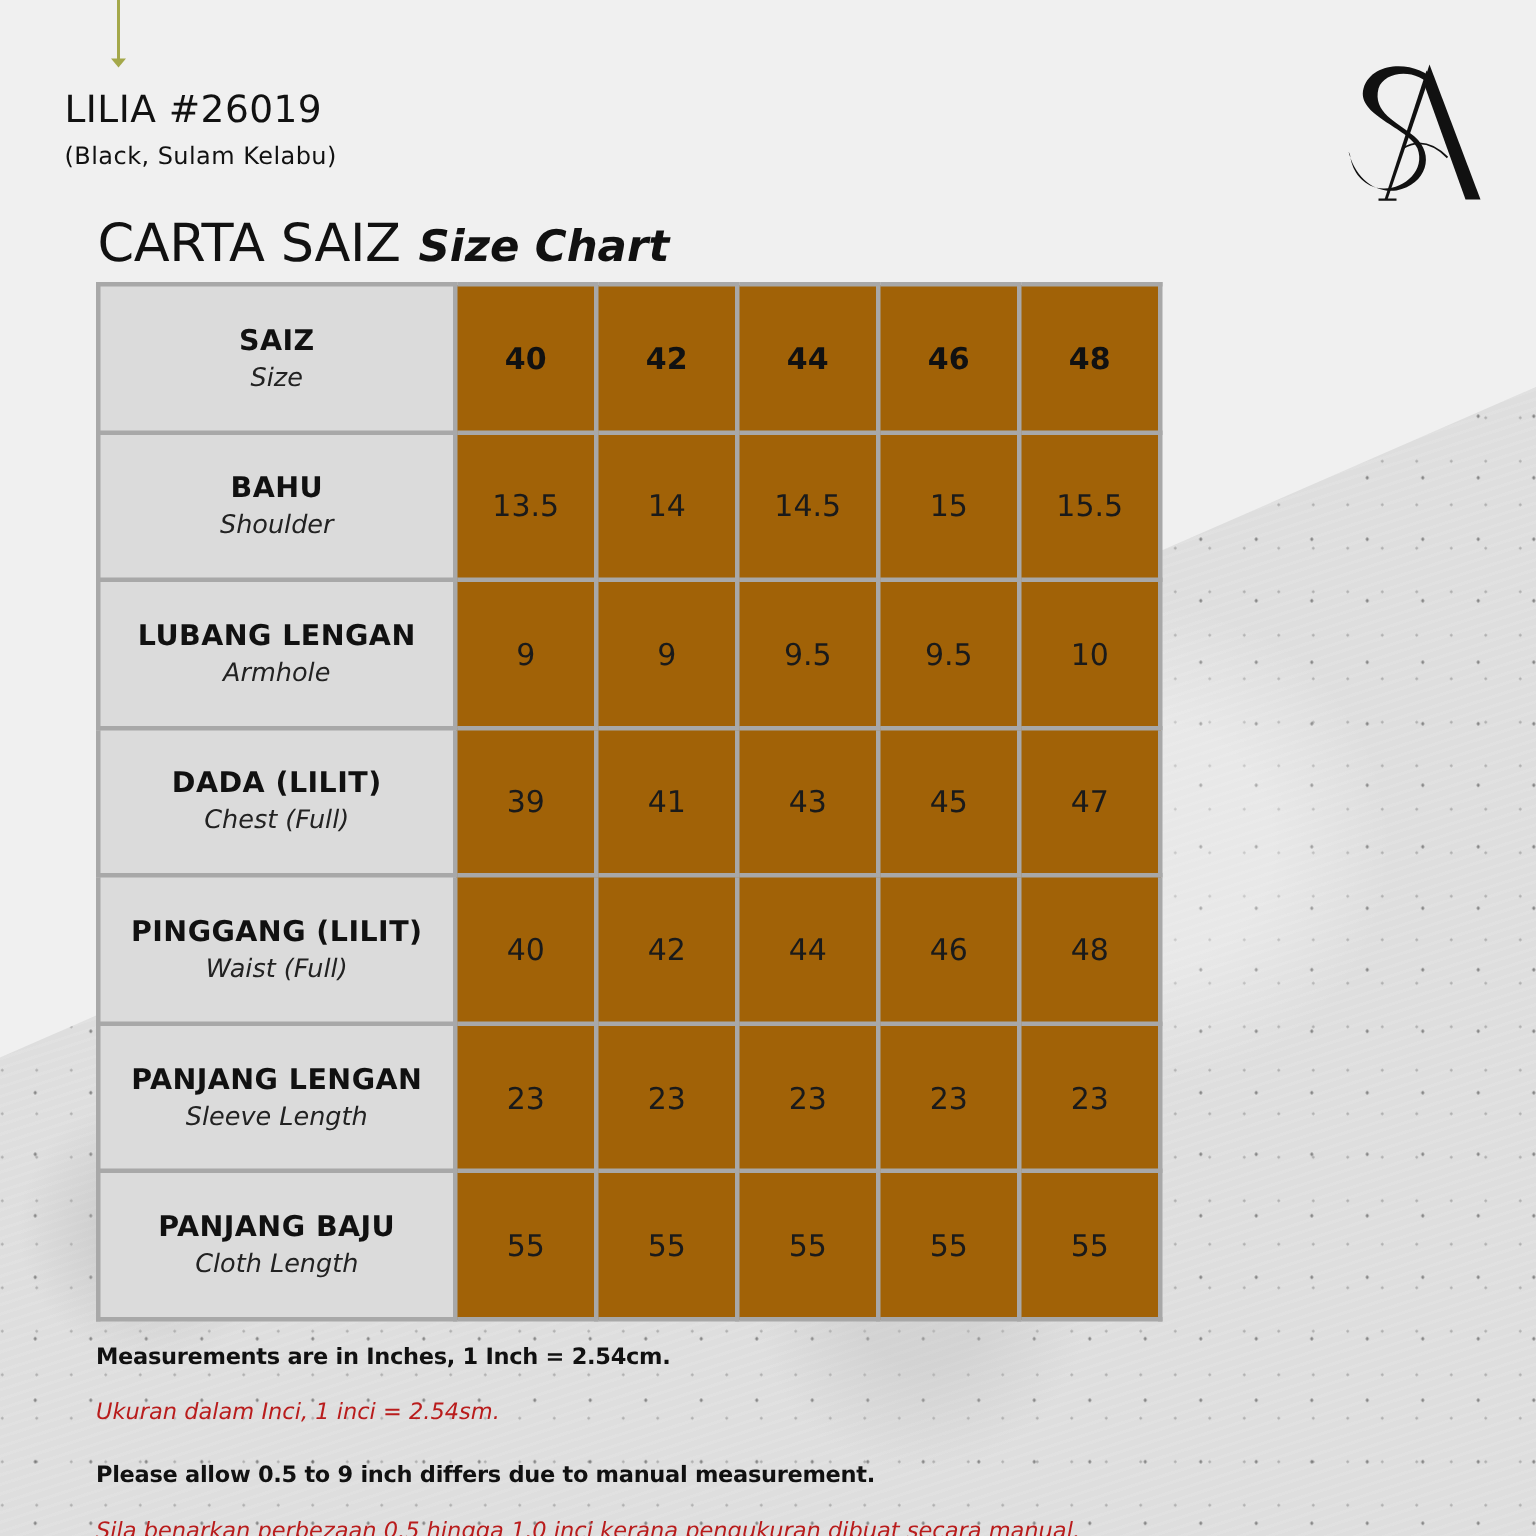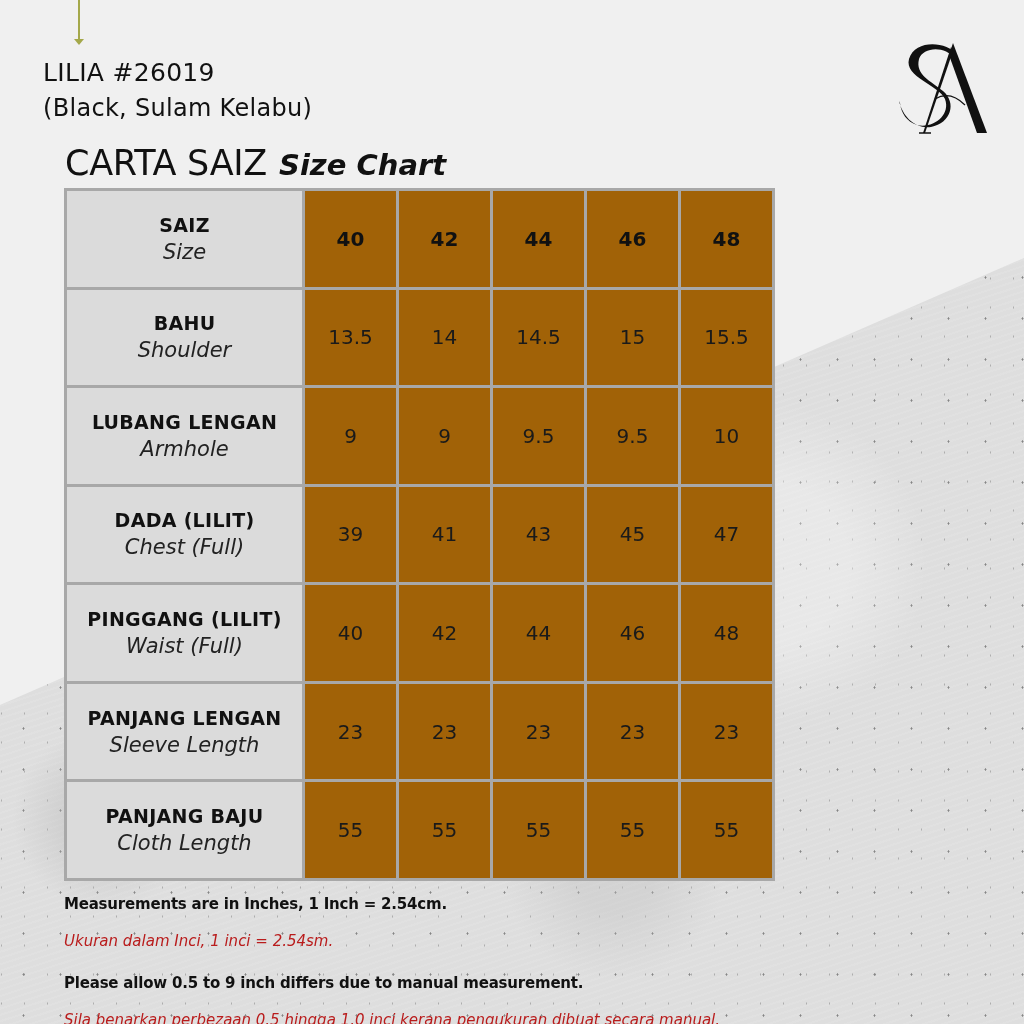--- a/index.html
+++ b/index.html
@@ -35,21 +35,21 @@
       border-left: 5px solid transparent; border-right: 5px solid transparent;
       border-top: 6px solid #a4a84a;
     }
     .product-title {
       position: absolute; left: 43px; top: 58px;
       font-size: 25px; letter-spacing: 0.3px;
     }
     .product-title .name { font-weight: normal; }
     .product-variant {
       position: absolute; left: 43px; top: 94px;
-      font-size: 24px; letter-spacing: 0.3px;
+      font-size: 16px; letter-spacing: 0.3px;
     }
     .logo { position: absolute; left: 895px; top: 33px; width: 100px; height: 105px; }
 
     .chart-title {
       position: absolute; left: 65px; top: 143px;
       display: flex; align-items: baseline; gap: 12px;
     }
     .chart-title .bm { font-size: 35px; font-weight: normal; letter-spacing: -0.3px; }
     .chart-title .en { font-size: 29px; font-style: italic; font-weight: bold; }
 
@@ -66,21 +66,21 @@
       background: #a16207;
       font-size: 20px; color: #1a1a1a;
     }
     .size-table td.label {
       background: #dbdbdb; width: 238px;
     }
     .size-table .lbl-bm {
       display: block; font-weight: bold; font-size: 19px; letter-spacing: 0.3px; color: #111;
     }
     .size-table .lbl-en {
-      display: block; font-style: italic; font-size: 21px; margin-top: 4px; color: #222;
+      display: block; font-style: italic; font-size: 17px; margin-top: 4px; color: #222;
     }
     .size-table td.size-head { font-weight: bold; font-size: 20px; color: #111; }
 
     .notes { position: absolute; left: 64px; top: 895px; font-size: 15px; color: #111; }
     .notes .b { font-weight: bold; letter-spacing: -0.2px; }
     .notes .i { font-style: italic; color: #b91c1c; margin-top: 19px; }
     .notes .gap { height: 24px; }
   </style>
 </head>
 <body>

